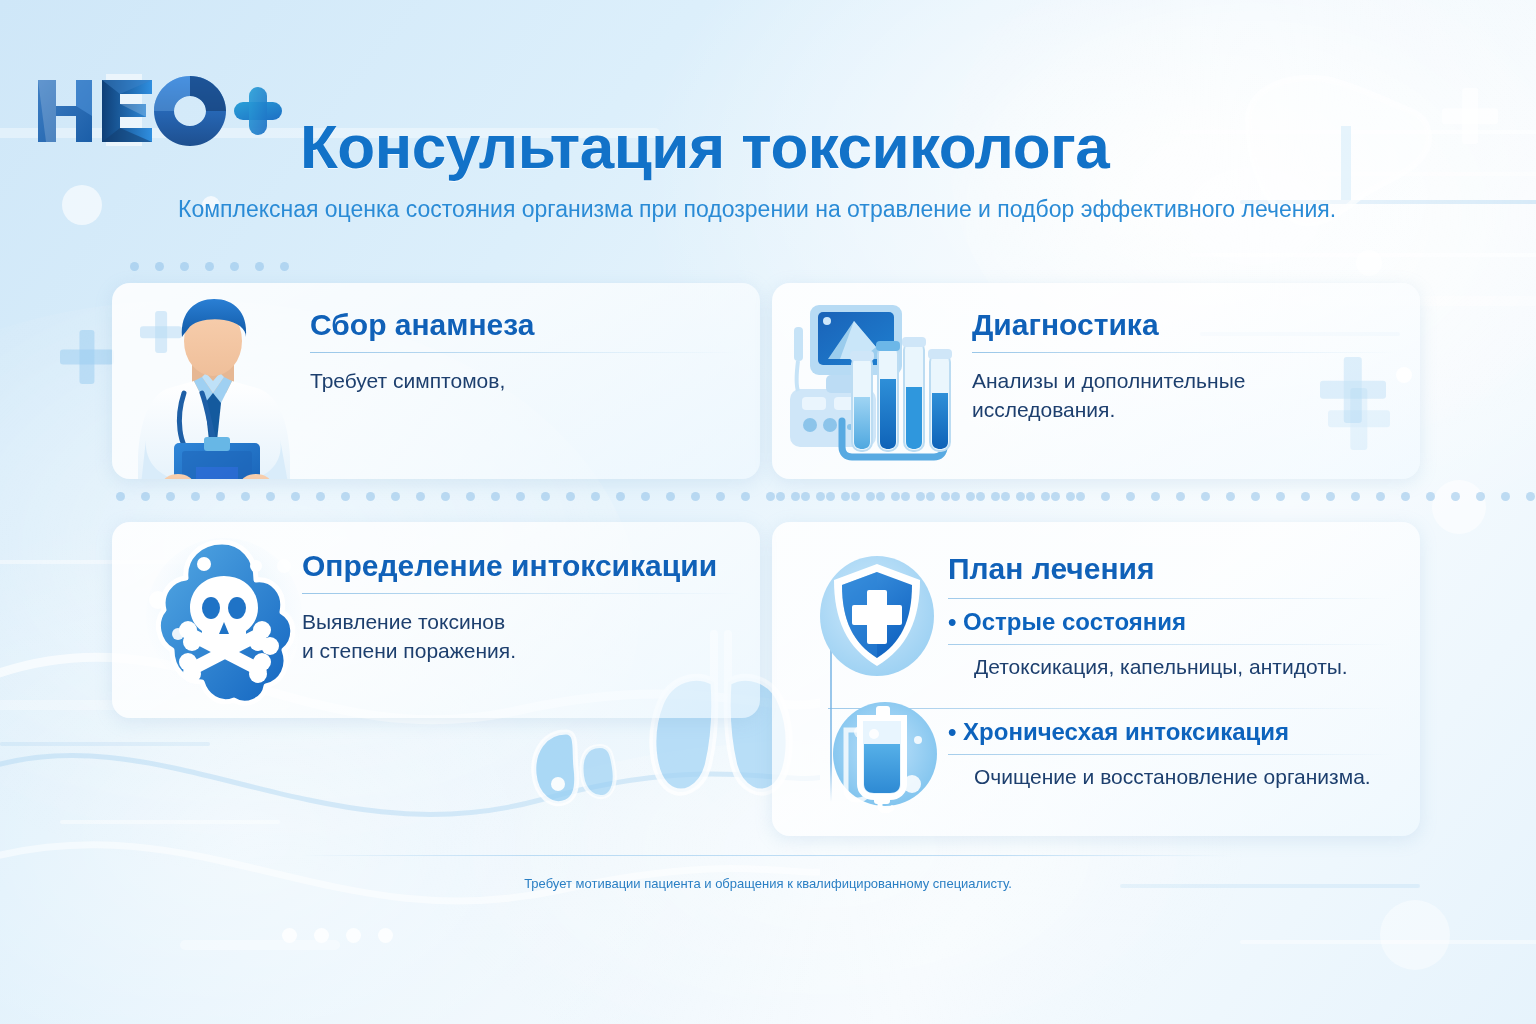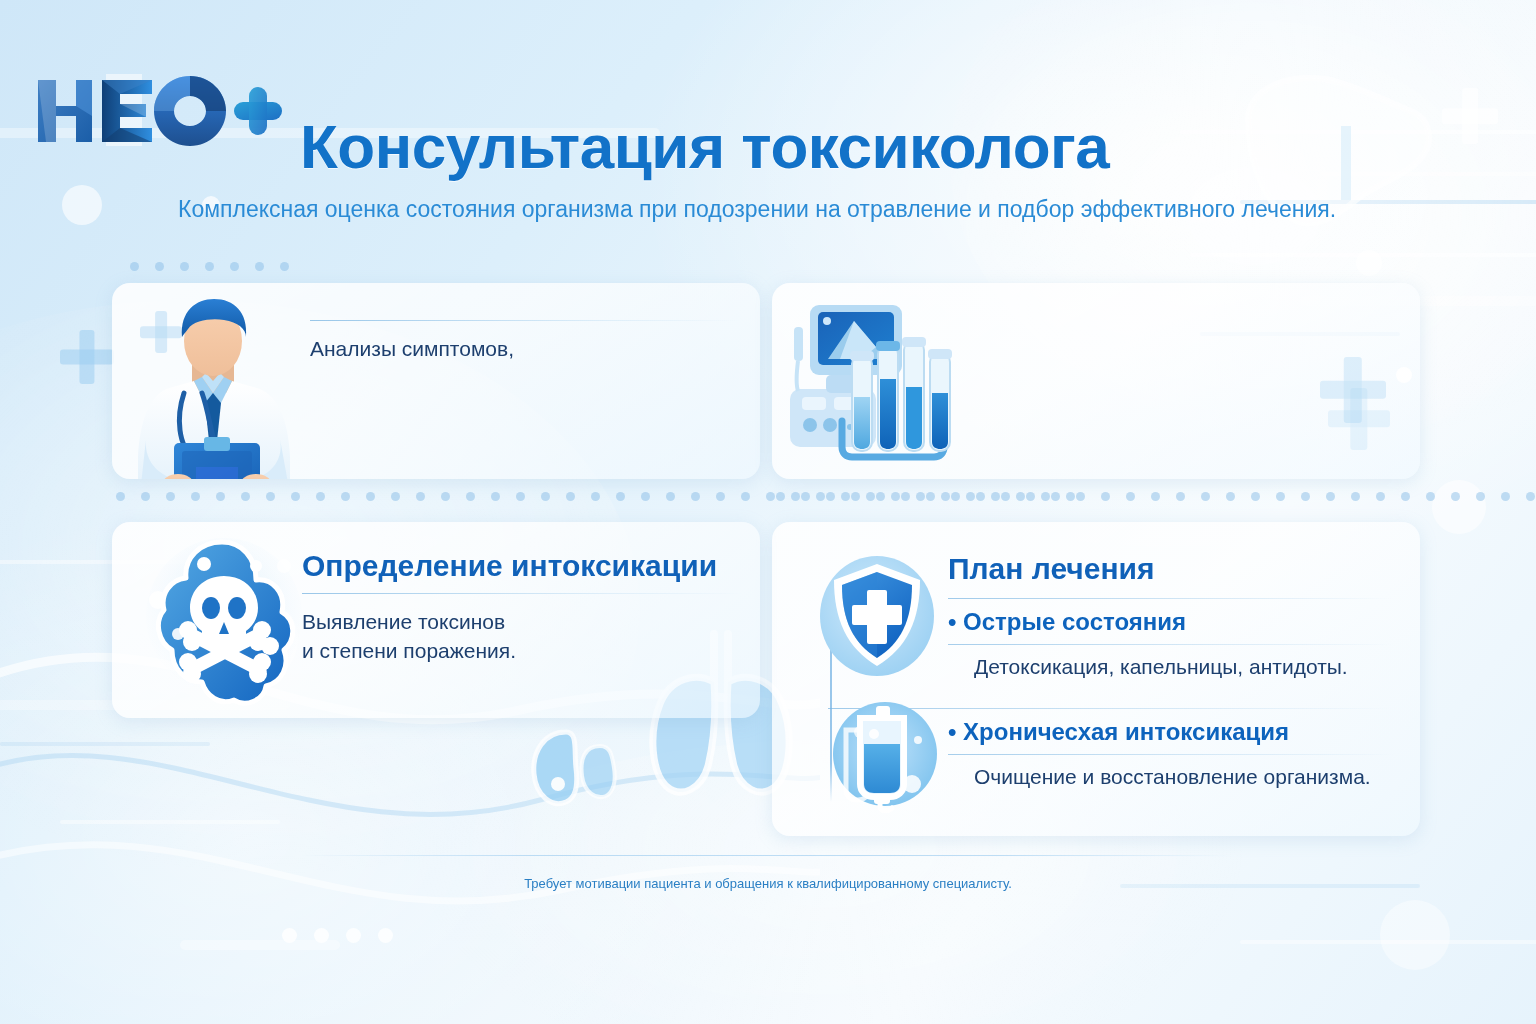--- a/index.html
+++ b/index.html
@@ -333,22 +333,23 @@
         <rect x="62" y="162" width="70" height="44" rx="3" fill="#1d64b8" opacity=".55"></rect>
         <rect x="84" y="148" width="26" height="14" rx="3" fill="#67b7e6"></rect>
 
         <ellipse cx="58" cy="196" rx="16" ry="11" fill="url(#skin)"></ellipse>
         <ellipse cx="136" cy="196" rx="16" ry="11" fill="url(#skin)"></ellipse>
 
         <rect x="76" y="178" width="42" height="38" fill="rgba(56,110,235,.45)"></rect>
       </svg>
     </div>
     <div class="body">
+      <h3>Сбор анамнеза</h3>
       <div class="rule"></div>
-      <p>Анализы симптомов,</p>
+      <p>Требует симптомов,</p>
     </div>
   </div>
 
   <div class="card" id="card-diagnostics">
     <div class="crossDec blue" style="right:34px;top:74px;width:66px;height:66px;opacity:.55;"></div>
     <div class="circleDec" style="right:8px;top:84px;width:16px;height:16px;background:rgba(255,255,255,.9);"></div>
     <div class="art">
       <svg width="200" height="180" viewBox="0 0 200 180" style="position:absolute;left:12px;top:14px;">
         <defs>
           <linearGradient id="scr" x1="0" y1="0" x2="1" y2="1">
@@ -399,20 +400,26 @@
           <path d="M122,90 L138,90 L138,145 C138,150 134,152 130,152 C126,152 122,150 122,145 Z" fill="#2f97dd"></path>
           <rect x="118" y="40" width="24" height="10" rx="4" fill="#cfe6f8"></rect>
         </g>
         <g>
           <rect x="146" y="56" width="20" height="98" rx="9" fill="#eaf6fd" stroke="#bcdcf2" stroke-width="2"></rect>
           <path d="M148,96 L164,96 L164,145 C164,150 160,152 156,152 C152,152 148,150 148,145 Z" fill="url(#tubeB)"></path>
           <rect x="144" y="52" width="24" height="10" rx="4" fill="#cfe6f8"></rect>
         </g>
       </svg>
     </div>
+    <div class="body">
+      <h3>Диагностика</h3>
+      <div class="rule"></div>
+      <p>Анализы и дополнительные</p>
+      <p>исследования.</p>
+    </div>
   </div>
 
   <div class="card" id="card-plan">
     <div class="vline"></div>
 
     <div class="plan-title">План лечения</div>
     <div class="plan-rule" style="top:76px;"></div>
 
     <div class="iconwrap" style="left:40px;top:28px;width:130px;height:130px;">
       <svg width="130" height="130" viewBox="0 0 130 130">

